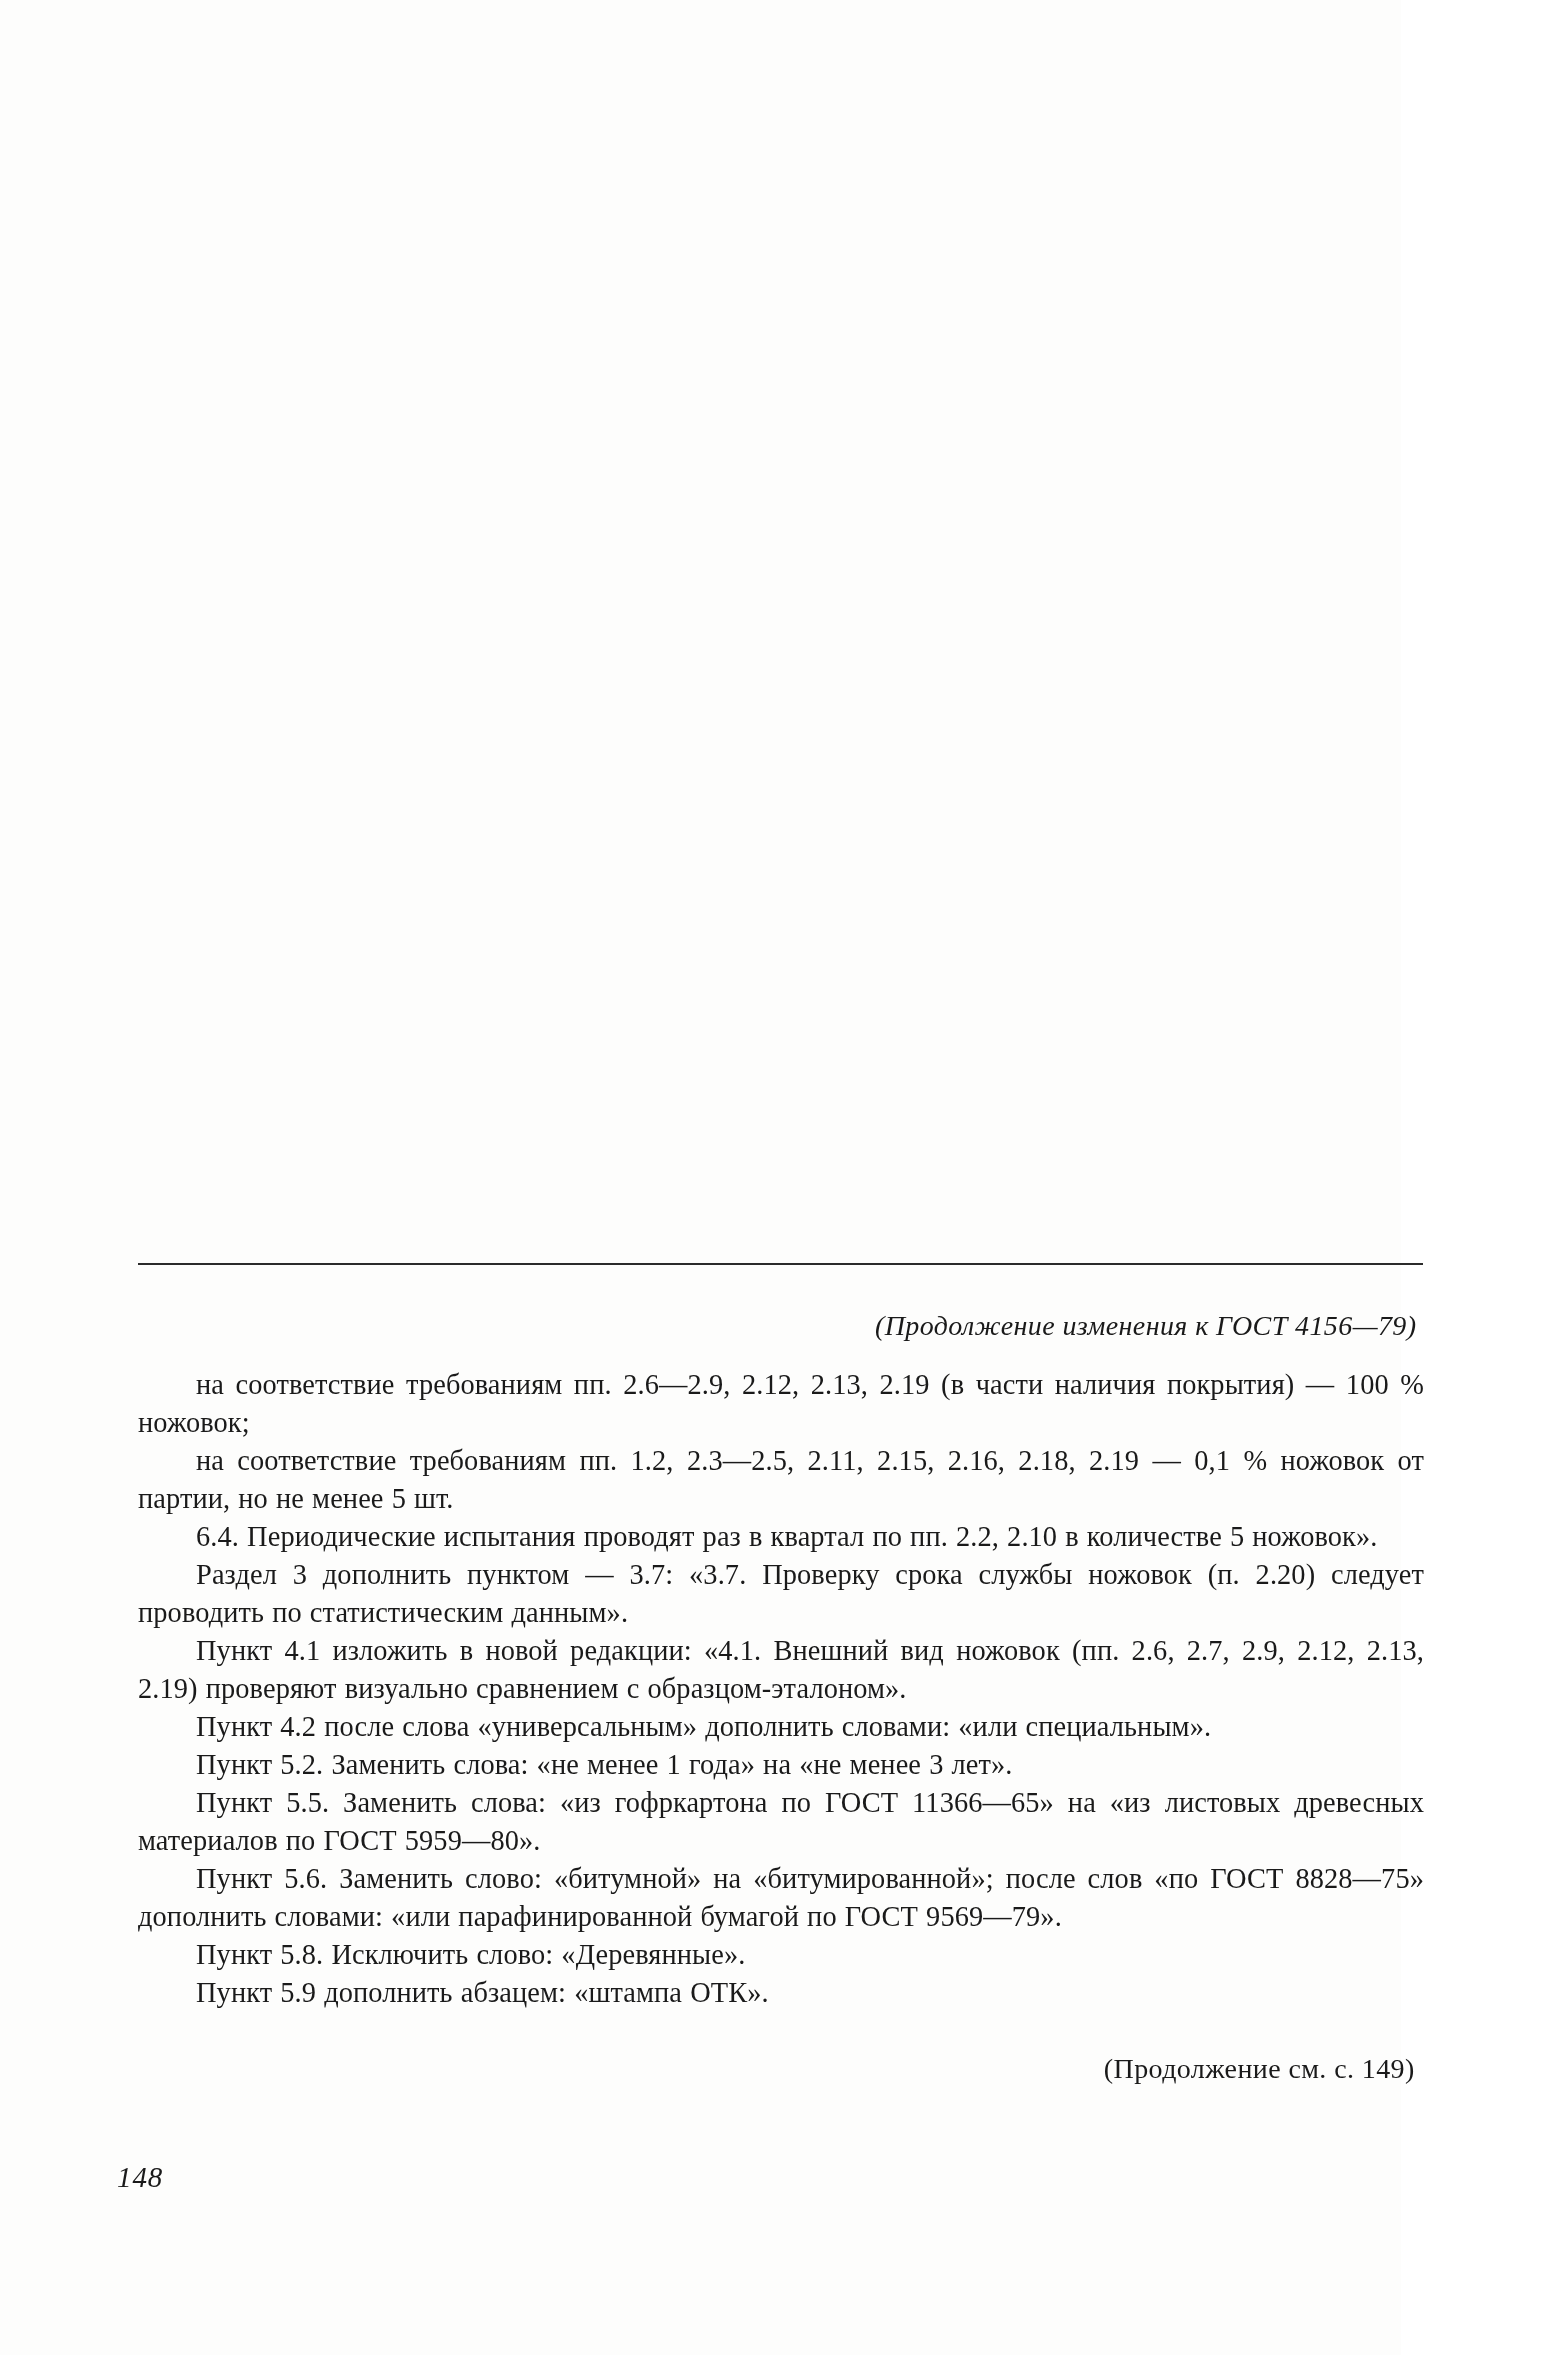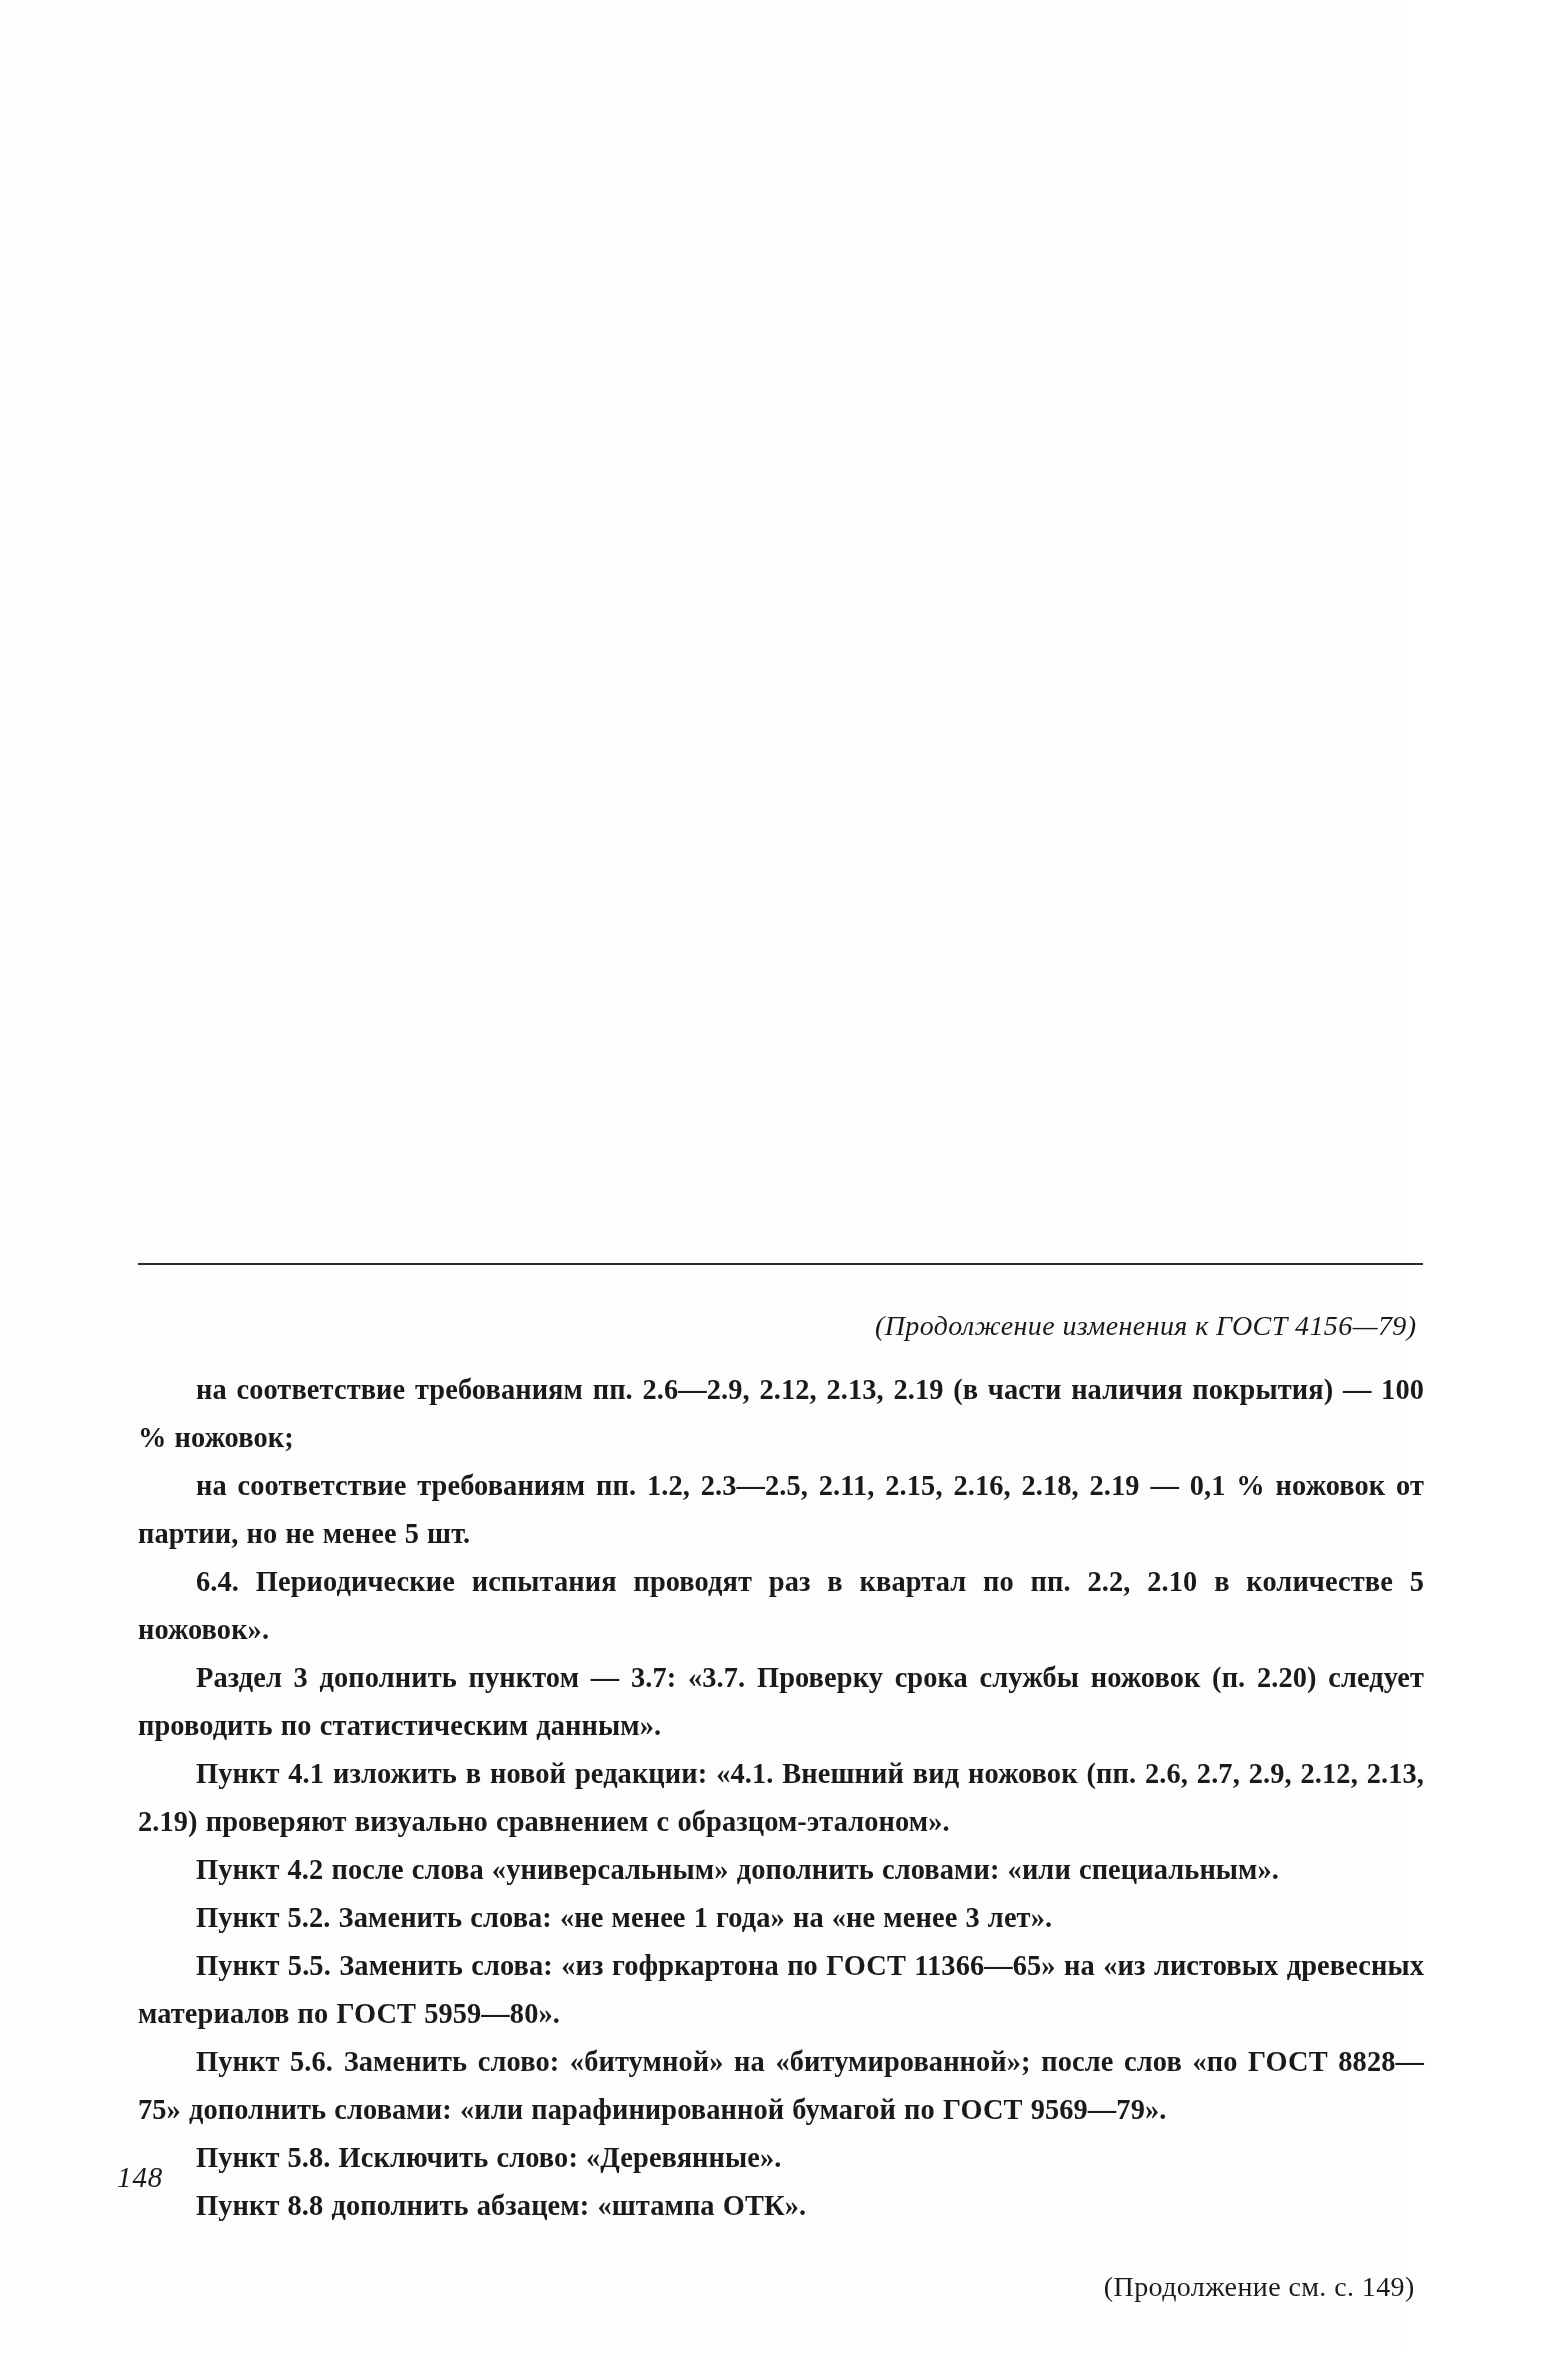--- a/index.html
+++ b/index.html
@@ -38,26 +38,25 @@
   .cont-head {
     text-align: right;
     font-style: italic;
     font-size: 28px;
     letter-spacing: 0.4px;
     margin: 0 7.5px 24px 0;
   }
   p.para {
     margin: 0 0 0 0;
     font-size: 28.4px;
-    line-height: 48px;
+    line-height: 38px;
     text-align: justify;
     text-indent: 58px;
     letter-spacing: 0.1px;
     word-spacing: 0.9px;
-    font-weight: bold;
   }
   .cont-foot {
     text-align: right;
     font-size: 28px;
     margin: 41px 9.3px 0 0;
     letter-spacing: 0.4px;
   }
   .page-number {
     position: absolute;
     left: 117px;
@@ -81,21 +80,21 @@
     <p class="para">на соответствие требованиям пп. 2.6—2.9, 2.12, 2.13, 2.19 (в части наличия покрытия) — 100 % ножовок;</p>
     <p class="para">на соответствие требованиям пп. 1.2, 2.3—2.5, 2.11, 2.15, 2.16, 2.18, 2.19 — 0,1 % ножовок от партии, но не менее 5 шт.</p>
     <p class="para">6.4. Периодические испытания проводят раз в квартал по пп. 2.2, 2.10 в количестве 5 ножовок».</p>
     <p class="para">Раздел 3 дополнить пунктом — 3.7: «3.7. Проверку срока службы ножовок (п. 2.20) следует проводить по статистическим данным».</p>
     <p class="para">Пункт 4.1 изложить в новой редакции: «4.1. Внешний вид ножовок (пп. 2.6, 2.7, 2.9, 2.12, 2.13, 2.19) проверяют визуально сравнением с образцом-эталоном».</p>
     <p class="para">Пункт 4.2 после слова «универсальным» дополнить словами: «или специальным».</p>
     <p class="para">Пункт 5.2. Заменить слова: «не менее 1 года» на «не менее 3 лет».</p>
     <p class="para">Пункт 5.5. Заменить слова: «из гофркартона по ГОСТ 11366—65» на «из листовых древесных материалов по ГОСТ 5959—80».</p>
     <p class="para">Пункт 5.6. Заменить слово: «битумной» на «битумированной»; после слов «по ГОСТ 8828—75» дополнить словами: «или парафинированной бумагой по ГОСТ 9569—79».</p>
     <p class="para">Пункт 5.8. Исключить слово: «Деревянные».</p>
-    <p class="para">Пункт 8.8 дополнить абзацем: «штампа ОТК».</p>
+    <p class="para">Пункт 5.9 дополнить абзацем: «штампа ОТК».</p>
 
     <div class="cont-foot">(Продолжение см. с. 149)</div>
   </div>
 
   <div class="page-number">148</div>
 
 </div>
 
 
 </body></html>

